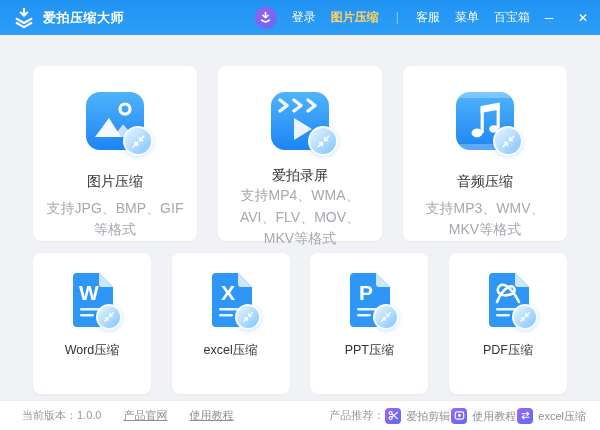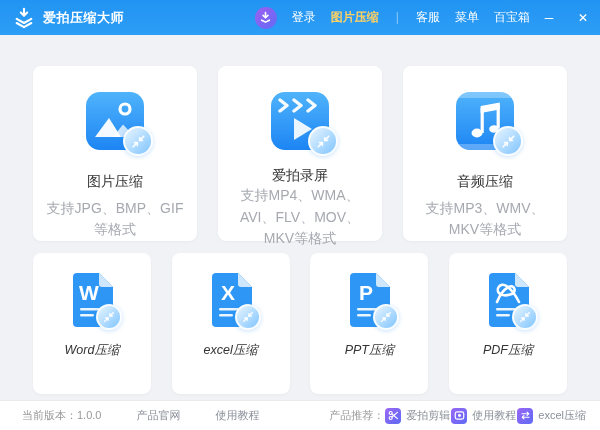--- a/index.html
+++ b/index.html
@@ -53,33 +53,33 @@
   .doc-icon { width:44px; height:56px; display:block; }
   .badge {
     position:absolute; right:-9px; bottom:-6px; width:30px; height:30px; border-radius:50%;
     background:linear-gradient(135deg,#e8f5ff,#7fc4ff);
     border:2px solid rgba(255,255,255,.9);
     display:flex; align-items:center; justify-content:center;
     box-shadow:0 1px 4px rgba(31,134,245,.25);
   }
   .badge-sm { width:26px; height:26px; right:-8px; bottom:-2px; }
   .card-title { font-size:14px; color:#333; margin-top:17px; }
-  .card-title-sm { font-size:12.5px; margin-top:14px;font-style:italic; }
+  .card-title-sm { font-size:12.5px; margin-top:14px; }
   .card-sub { font-size:14px; color:#a6a9b0; line-height:1.55; padding:0 10px; }
 
   
   .footer {
     position:absolute; left:0; right:0; bottom:0; height:30px; background:#fff;
     border-top:1px solid #e9eaec; display:flex; align-items:center;
     padding:0 14px 0 22px; font-size:11px; color:#999;
   }
-  .foot-left { display:flex; align-items:center; gap:35px; }
-  .foot-link { color:#8a8f99; cursor:pointer; }
+  .foot-left { display:flex; align-items:center; gap:22px; }
+  .foot-link { color:#8a8f99; text-decoration:underline; cursor:pointer; }
   .foot-right { margin-left:auto; display:flex; align-items:center; gap:1px; }
-  .rec-item { display:flex; align-items:center; gap:5px; cursor:pointer; color:#8a8f99; }
+  .rec-item { display:flex; align-items:flex-end; gap:5px; cursor:pointer; color:#8a8f99; }
   .rec-ico {
     width:16px; height:16px; border-radius:4px;
     background:linear-gradient(135deg,#9a66f6,#5e6bf6);
     display:flex; align-items:center; justify-content:center;
   }
 </style>
 </head>
 <body>
 
 <div class="titlebar">

